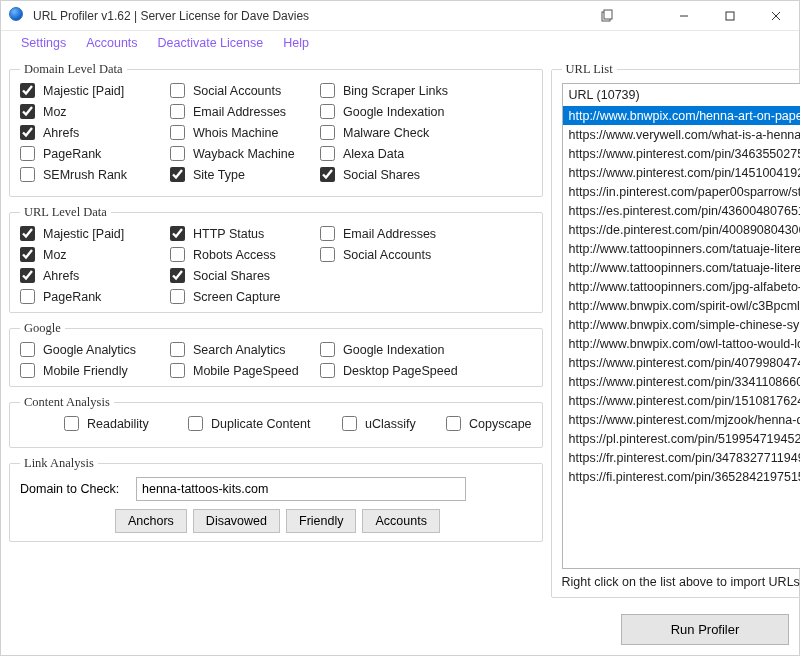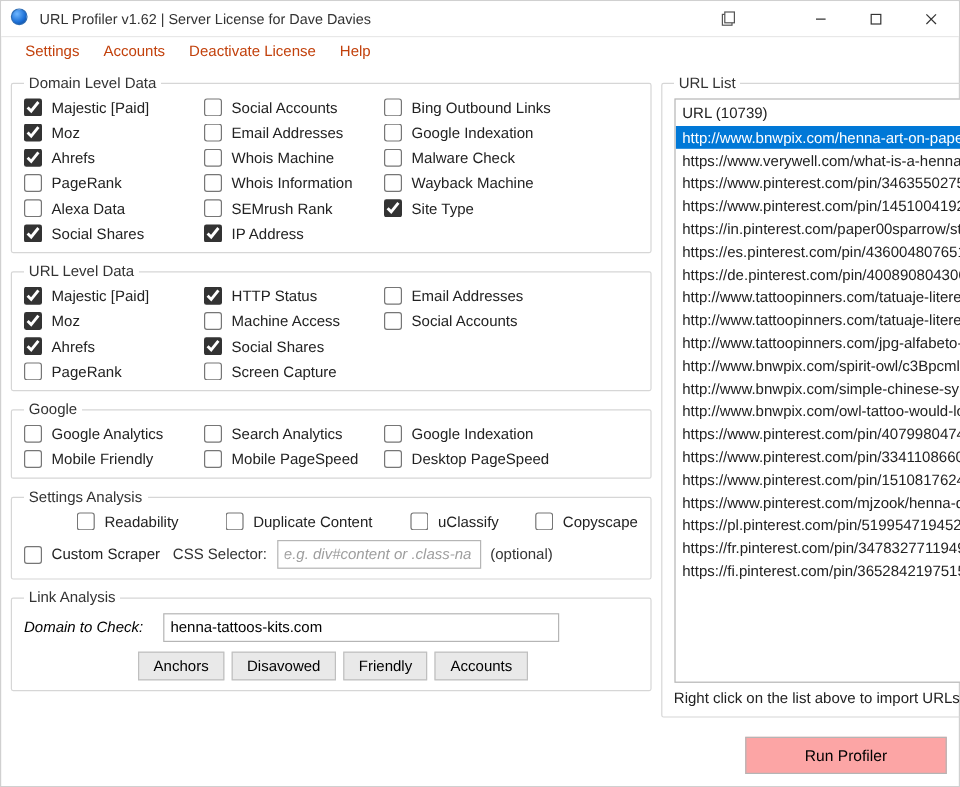--- a/index.html
+++ b/index.html
@@ -6,29 +6,29 @@
   html,body { margin:0; padding:0; background:#fff; }
   .window { width:800px; height:656px; border:1px solid #d0d0d0; display:flex; flex-direction:column; }
   
   .titlebar { height:30px; display:flex; align-items:center; background:#fff; border-bottom:1px solid #e8e8e8; }
   .titlebar .icon { width:18px; height:18px; margin:0 6px 0 8px; }
   .titlebar .title { flex:0 0 auto; font-size:12px; color:#333; }
   .titlebar .spacer { flex:1; }
   .titlebar .sys { width:46px; height:30px; display:flex; align-items:center; justify-content:center; color:#444; font-size:12px; }
   .titlebar .doc-icon { width:28px; height:30px; display:flex; align-items:center; justify-content:center; color:#555; margin-right:40px;}
   
-  .menubar { height:24px; display:flex; align-items:center; padding:0 10px; font-size:12.5px; color:#c2410c; }
+  .menubar { height:24px; display:flex; align-items:center; padding:0 10px; font-size:12.5px; color:#8b5cf6; }
   .menubar .mi { padding:3px 10px; cursor:default; }
   
   .body { flex:1; display:flex; gap:8px; padding:4px 8px 8px 8px; }
   .left { flex:0 0 506px; display:flex; flex-direction:column; }
   .right { flex:1; display:flex; flex-direction:column; }
   
   fieldset { border:1px solid #d6d6d6; border-radius:2px; margin:3px 0 5px 0; padding:6px 10px 8px 10px; }
-  legend { font-size:12.5px; color:#333; padding:0 4px; }
+  legend { font-size:12.5px; color:#333; padding:0 4px;font-family:Liberation Serif, serif; }
   
   .grid3 { display:grid; grid-template-columns: 146px 146px 1fr; row-gap:6px; column-gap:4px; }
   .grid4 { display:grid; grid-template-columns: 120px 150px 100px 1fr; row-gap:8px; column-gap:4px; align-items:center;padding-left:44px;}
   label.cb { display:flex; align-items:center; gap:8px; font-size:12.5px; color:#222; cursor:default; white-space:nowrap;}
   input[type=checkbox]{ width:15px; height:15px; margin:0; accent-color:#333; }
   
   input[type=text]{ font-size:12.5px; padding:3px 5px; border:1px solid #b5b5b5; height:24px; }
   input[type=text]::placeholder{ color:#9e9e9e; font-style:italic; }
   .css-row { display:flex; align-items:center; gap:8px; font-size:12.5px; color:#333;}
   .css-row .lbl { white-space:nowrap; }
@@ -38,21 +38,21 @@
   button.win { font-size:12.5px; background:#e9e9e9; border:1px solid #bfbfbf; padding:4px 12px; cursor:default;}
   
   .listbox { flex:1; border:1px solid #b5b5b5; background:#fff; font-size:12.5px; overflow:hidden; display:flex; flex-direction:column; position:relative;}
   .list-header { padding:4px 6px; color:#222; border-bottom:0; }
   .list-body { flex:1; overflow:hidden; }
   .url-row { padding:2.5px 6px; white-space:nowrap; overflow:hidden; text-overflow:clip; color:#222; }
   .url-row.sel { background:#0078d7; color:#fff; }
   .hint { font-size:12.5px; color:#222; margin-top:6px; }
   
   .footer { height:44px; display:flex; justify-content:flex-end; align-items:center; padding:0 10px 8px 10px; }
-  button.run { font-size:13px; background:#fca5a5; border:1px solid #b5b5b5; padding:7px 0; width:168px; cursor:default;}
+  button.run { font-size:13px; background:#e5e5e5; border:1px solid #b5b5b5; padding:7px 0; width:168px; cursor:default;}
   
   .app-circle { width:14px; height:14px; border-radius:50%; background:radial-gradient(circle at 35% 30%, #6fb7ff 0%, #1b6fd6 60%, #0d3f86 100%); display:inline-block; border:1px solid #2e6db5;}
   .square-icon svg { display:block; }
 </style>
 </head>
 <body>
 
 <div class="window">
 
   <div class="titlebar">
@@ -99,21 +99,21 @@
           <label class="cb">
               <input type="checkbox" checked="" style="">
               <span>Majestic [Paid]</span>
             </label>
           <label class="cb">
               <input type="checkbox" style="">
               <span>Social Accounts</span>
             </label>
           <label class="cb">
               <input type="checkbox" style="">
-              <span>Bing Outbound Links</span>
+              <span>Bing Scraper Links</span>
             </label>
 
           <label class="cb">
               <input type="checkbox" checked="" style="">
               <span>Moz</span>
             </label>
           <label class="cb">
               <input type="checkbox" style="">
               <span>Email Addresses</span>
             </label>
@@ -134,47 +134,39 @@
               <input type="checkbox" style="">
               <span>Malware Check</span>
             </label>
 
           <label class="cb">
               <input type="checkbox" style="">
               <span>PageRank</span>
             </label>
           <label class="cb">
               <input type="checkbox" style="">
-              <span>Whois Information</span>
-            </label>
-          <label class="cb">
-              <input type="checkbox" style="">
               <span>Wayback Machine</span>
             </label>
 
           <label class="cb">
               <input type="checkbox" style="">
               <span>Alexa Data</span>
             </label>
           <label class="cb">
               <input type="checkbox" style="">
               <span>SEMrush Rank</span>
             </label>
           <label class="cb">
               <input type="checkbox" checked="" style="">
               <span>Site Type</span>
             </label>
 
           <label class="cb">
               <input type="checkbox" checked="" style="">
               <span>Social Shares</span>
-            </label>
-          <label class="cb">
-              <input type="checkbox" checked="" style="">
-              <span>IP Address</span>
             </label>
           <span></span>
         </div>
       </fieldset>
 
       <fieldset>
         <legend>URL Level Data</legend>
         <div class="grid3">
           <label class="cb">
               <input type="checkbox" checked="" style="">
@@ -188,21 +180,21 @@
               <input type="checkbox" style="">
               <span>Email Addresses</span>
             </label>
 
           <label class="cb">
               <input type="checkbox" checked="" style="">
               <span>Moz</span>
             </label>
           <label class="cb">
               <input type="checkbox" style="">
-              <span>Machine Access</span>
+              <span>Robots Access</span>
             </label>
           <label class="cb">
               <input type="checkbox" style="">
               <span>Social Accounts</span>
             </label>
 
           <label class="cb">
               <input type="checkbox" checked="" style="">
               <span>Ahrefs</span>
             </label>
@@ -249,54 +241,45 @@
               <span>Mobile PageSpeed</span>
             </label>
           <label class="cb">
               <input type="checkbox" style="">
               <span>Desktop PageSpeed</span>
             </label>
         </div>
       </fieldset>
 
       <fieldset>
-        <legend>Settings Analysis</legend>
+        <legend>Content Analysis</legend>
         <div class="grid4" style="margin-bottom:8px;">
           <label class="cb">
               <input type="checkbox" style="">
               <span>Readability</span>
             </label>
           <label class="cb">
               <input type="checkbox" style="">
               <span>Duplicate Content</span>
             </label>
           <label class="cb">
               <input type="checkbox" style="">
               <span>uClassify</span>
             </label>
           <label class="cb">
               <input type="checkbox" style="">
               <span>Copyscape</span>
             </label>
-        </div>
-        <div class="css-row">
-          <label class="cb" style="width:116px;">
-              <input type="checkbox" style="">
-              <span>Custom Scraper</span>
-            </label>
-          <span class="lbl">CSS Selector:</span>
-          <input type="text" style="width: 170px;" placeholder="e.g. div#content or .class-na">
-          <span>(optional)</span>
         </div>
       </fieldset>
 
       <fieldset>
         <legend>Link Analysis</legend>
         <div class="link-row">
-          <span style="width:108px;font-style:italic;">Domain to Check:</span>
+          <span style="width:108px;">Domain to Check:</span>
           <input type="text" style="width: 330px;" value="henna-tattoos-kits.com">
         </div>
         <div class="link-btns">
           <button class="win">Anchors</button>
           <button class="win">Disavowed</button>
           <button class="win">Friendly</button>
           <button class="win">Accounts</button>
         </div>
       </fieldset>
 

